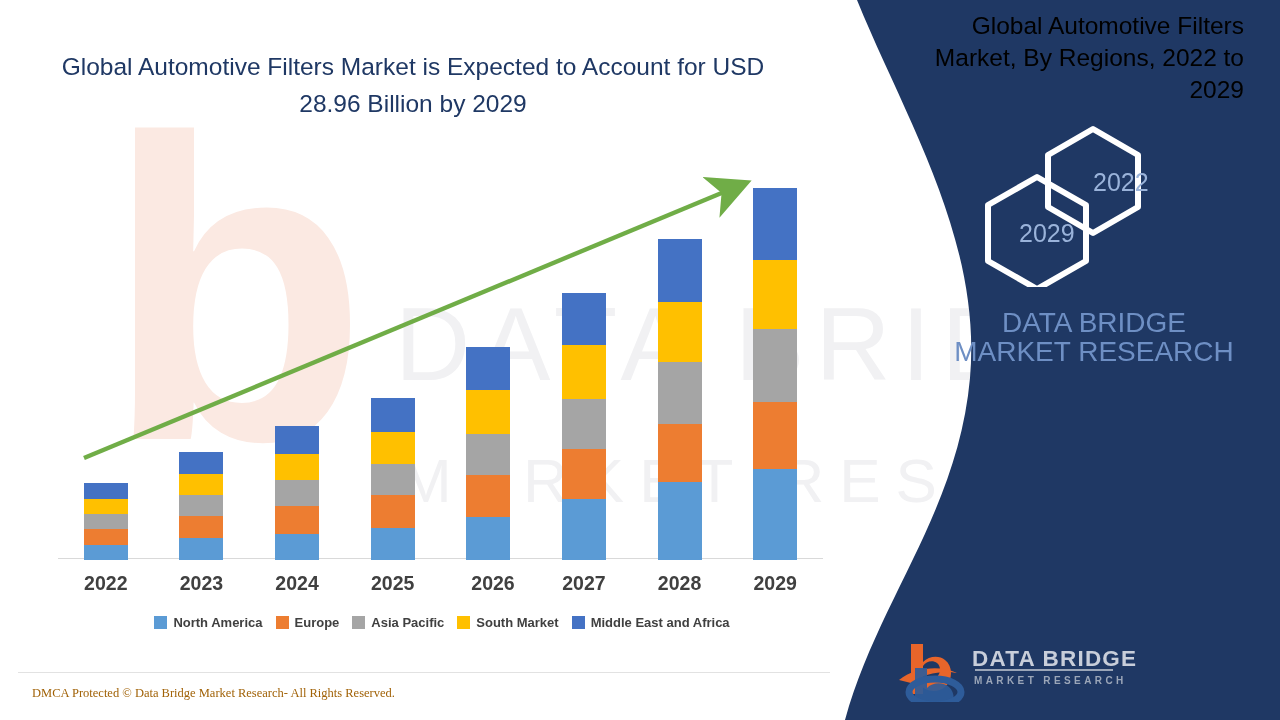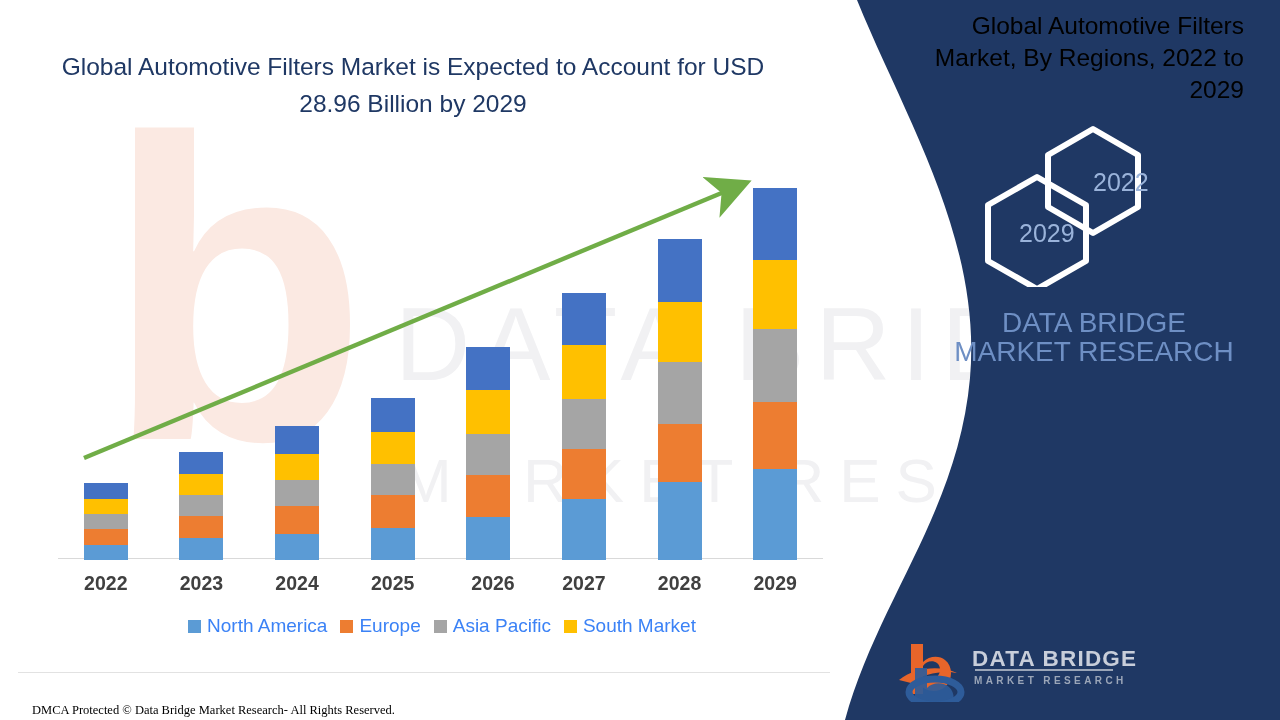--- a/index.html
+++ b/index.html
@@ -31,25 +31,25 @@
 
   
   .xlab{position:absolute;top:572px;width:96px;text-align:center;font-size:19.5px;
         font-weight:700;color:#404040;}
 
   
   #legend{position:absolute;left:62px;top:615px;width:760px;display:flex;
      justify-content:center;align-items:center;gap:13px;}
   .lg{display:flex;align-items:center;gap:6px;}
   .lg-sw{width:13px;height:13px;display:block;}
-  .lg-tx{font-size:19px;font-weight:400;color:#3b82f6;white-space:nowrap;}
+  .lg-tx{font-size:13px;font-weight:700;color:#404040;white-space:nowrap;}
 
   
   #footer-left{position:absolute;left:32px;top:686px;font-family:"Liberation Serif",serif;
-      font-size:12.5px;color:#000000;white-space:nowrap;margin-top:17px;}
+      font-size:12.5px;color:#a16207;white-space:nowrap;}
   #footer-src{position:absolute;left:487px;top:688px;font-family:"Liberation Serif",serif;
       font-size:11.5px;color:#2B2B2B;white-space:nowrap;}
   #rule{position:absolute;left:18px;top:672px;width:812px;height:1px;background:#E2E2E2;}
 
   
   #panel{position:absolute;left:0;top:0;width:1280px;height:720px;}
   #panel-title{position:absolute;right:36px;top:10px;width:330px;text-align:right;
       font-size:24.5px;line-height:32px;color:#000000;font-weight:400;}
   #brand{position:absolute;right:36px;top:308px;width:300px;text-align:center;
       font-size:28px;line-height:29px;color:#6E8FC4;font-weight:400;}
@@ -170,20 +170,24 @@
         <span class="lg-tx">Europe</span>
       </div>
       <div class="lg">
         <span class="lg-sw" style="background: rgb(165, 165, 165);"></span>
         <span class="lg-tx">Asia Pacific</span>
       </div>
       <div class="lg">
         <span class="lg-sw" style="background: rgb(255, 192, 0);"></span>
         <span class="lg-tx">South Market</span>
       </div>
+      <div class="lg">
+        <span class="lg-sw" style="background: rgb(68, 114, 196);"></span>
+        <span class="lg-tx">Middle East and Africa</span>
+      </div>
     </div>
 
   <div id="rule"></div>
   <div id="footer-left">DMCA Protected © Data Bridge Market Research- All Rights Reserved.</div>
 
   <svg id="panel" viewBox="0 0 1280 720">
     <path d="M857,0 C905,118 982,240 970,378 C958,512 878,600 845,720 L1280,720 L1280,0 Z" fill="#1F3864"></path>
   </svg>
 
   <div id="panel-title">Global Automotive Filters Market, By Regions, 2022 to 2029</div>

